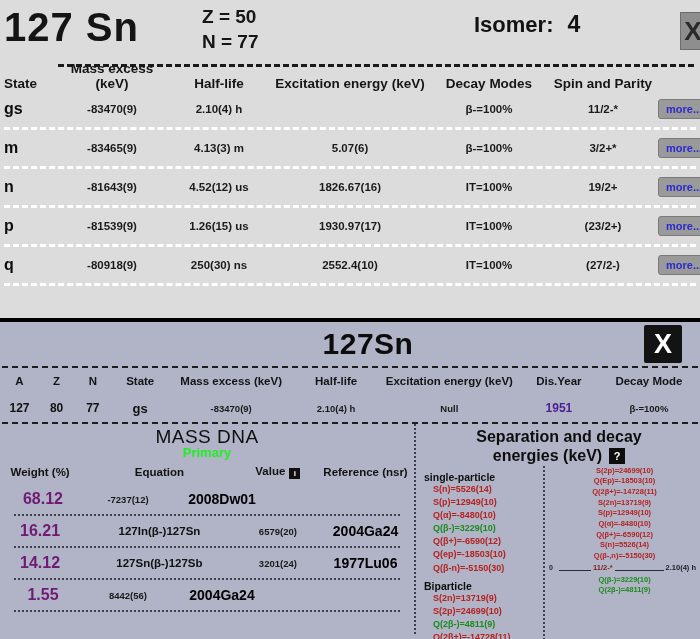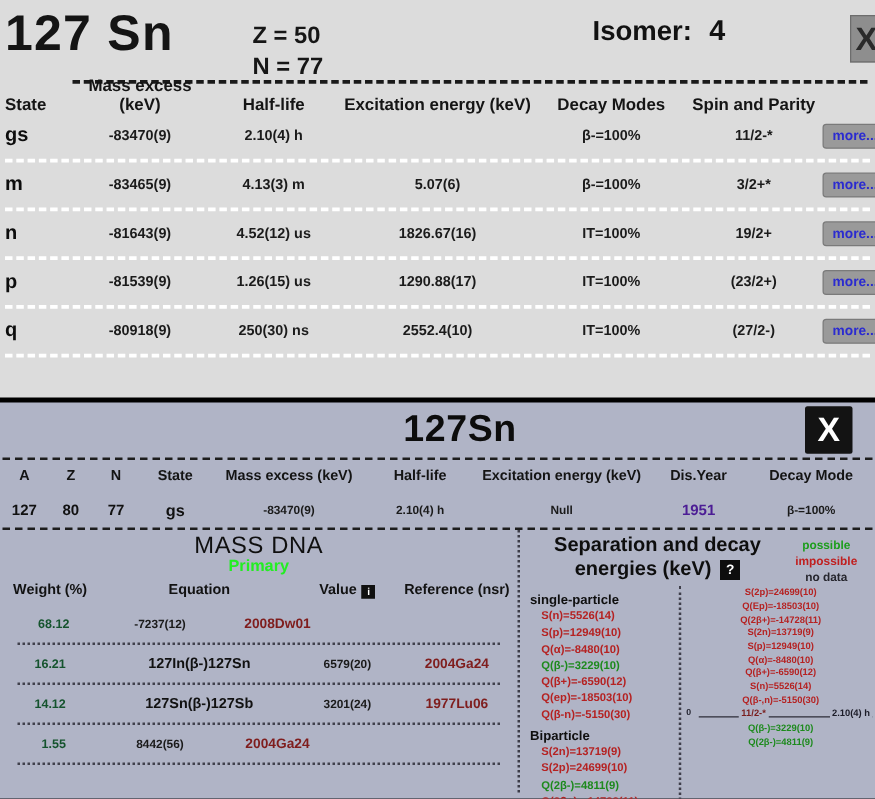--- a/index.html
+++ b/index.html
@@ -17,21 +17,21 @@
     position: absolute; left: 0; top: 0; width: 700px; height: 318px;
     background: #dcdcdc;
   }
   .top-head { position: relative; height: 64px; }
   .nuc-title {
     position: absolute; left: 4px; top: 5px;
     font-size: 40px; font-weight: bold; letter-spacing: 1px;
     color: #141414; white-space: nowrap;
   }
   .zn-block {
-    position: absolute; left: 202px; top: 16px;
+    position: absolute; left: 202px; top: 4px;
     font-size: 19px; font-weight: bold; color: #161616; line-height: 1.32;
   }
   .isomer-block {
     position: absolute; left: 474px; top: 11px;
     font-size: 22px; font-weight: bold; color: #121212; white-space: nowrap;
   }
   .isomer-block .isomer-val { margin-left: 14px; font-size: 23px; }
   .close-top {
     position: absolute; left: 680px; top: 12px; width: 26px; height: 38px;
     background: #8e8e8e; border: 1px solid #6d6d6d;
@@ -130,24 +130,24 @@
     text-align: center; font-size: 13px; font-weight: bold;
     color: #22ee22; margin-top: -3px;
   }
   .dna-head, .dna-row { display: flex; align-items: center; }
   .dna-head { height: 24px; font-size: 11.5px; font-weight: bold; color: #121212; }
   .dna-row  { height: 30px; }
   .d-w  { width: 86px; text-align: center; }
   .d-eq { width: 170px; text-align: center; }
   .d-v  { width: 84px; text-align: center; }
   .d-r  { width: 104px; text-align: center; }
-  .dna-row .d-w  { font-size: 10px; font-weight: bold; color: #14532d; }
+  .dna-row .d-w  { font-size: 16px; font-weight: bold; color: #701a75; }
   .dna-row .d-eq { font-size: 11.5px; font-weight: bold; color: #111; }
   .dna-row .d-v  { font-size: 9.5px; font-weight: bold; color: #1a1a1a; }
-  .dna-row .d-r  { font-size: 11px; font-weight: bold; color: #7f1d1d; cursor: pointer; }
+  .dna-row .d-r  { font-size: 14px; font-weight: bold; color: #000000; cursor: pointer; }
   .mini-icon {
     display: inline-block; width: 11px; height: 11px; background: #101010;
     color: #fff; font-size: 8px; line-height: 11px; text-align: center;
     vertical-align: -1px; margin-left: 4px; cursor: pointer;
   }
   .dna-dash { height: 0; border-top: 2px dotted #40404c; margin: 0 14px; }
 
   
   .eng-head { display: flex; padding: 4px 6px 0 8px; }
   .eng-title {
@@ -265,21 +265,21 @@
           <div class="c-exc data-cell">1826.67(16)</div>
           <div class="c-decay data-cell">IT=100%</div>
           <div class="c-spin data-cell">19/2+</div>
           <div class="c-more"><span class="more-btn">more...</span></div>
         </div>
         <div class="dash-line light"></div>
         <div class="rowline">
           <div class="c-state state-cell">p</div>
           <div class="c-mass data-cell">-81539(9)</div>
           <div class="c-half data-cell">1.26(15) us</div>
-          <div class="c-exc data-cell">1290.88(17)</div>
+          <div class="c-exc data-cell">1930.97(17)</div>
           <div class="c-decay data-cell">IT=100%</div>
           <div class="c-spin data-cell">(23/2+)</div>
           <div class="c-more"><span class="more-btn">more...</span></div>
         </div>
         <div class="dash-line light"></div>
         <div class="rowline">
           <div class="c-state state-cell">q</div>
           <div class="c-mass data-cell">-80918(9)</div>
           <div class="c-half data-cell">250(30) ns</div>
           <div class="c-exc data-cell">2552.4(10)</div>
@@ -368,25 +368,20 @@
             <div class="dna-dash"></div>
           </div>
       </div>
 
       <div class="eng-col">
         <div class="eng-head">
           <div class="eng-title">
             <span>Separation and decay</span><br>
             <span>energies (keV)</span><span class="help-icon">?</span>
           </div>
-          <div class="eng-legend">
-            <div class="lg-possible">possible</div>
-            <div class="lg-impossible">impossible</div>
-            <div class="lg-nodata">no data</div>
-          </div>
         </div>
 
         <div class="eng-body">
           <div class="eng-left">
             <div class="eng-group">single-particle</div>
             <div id="sp-list">
                 <div class="eng-item neg">S(n)=5526(14)</div>
                 <div class="eng-item neg">S(p)=12949(10)</div>
                 <div class="eng-item neg">Q(α)=-8480(10)</div>
                 <div class="eng-item pos">Q(β-)=3229(10)</div>

